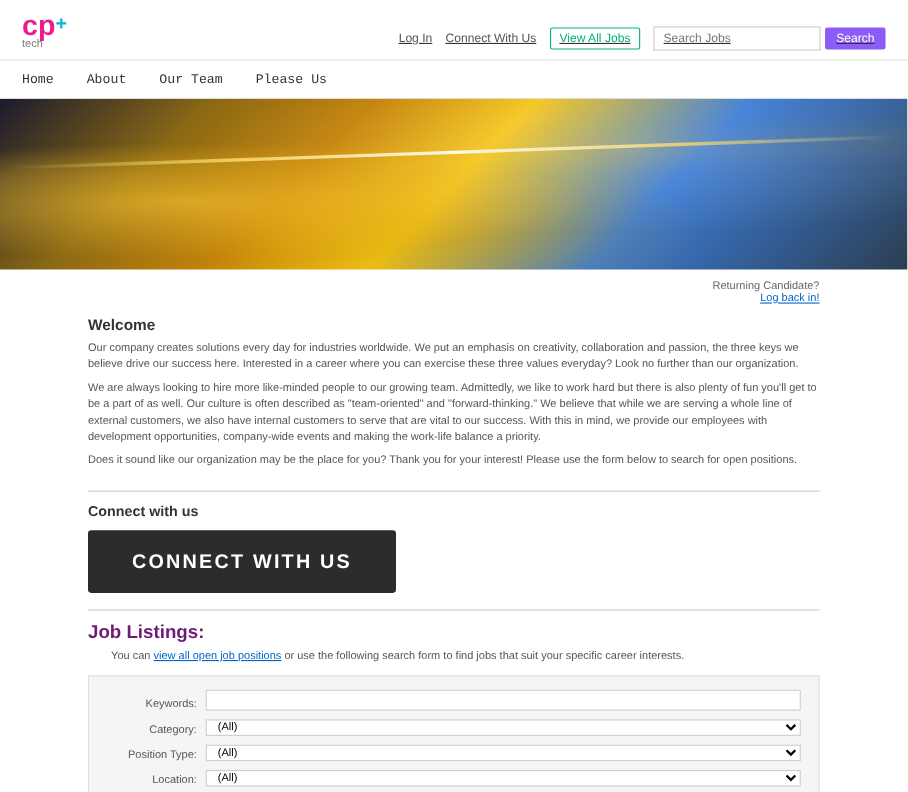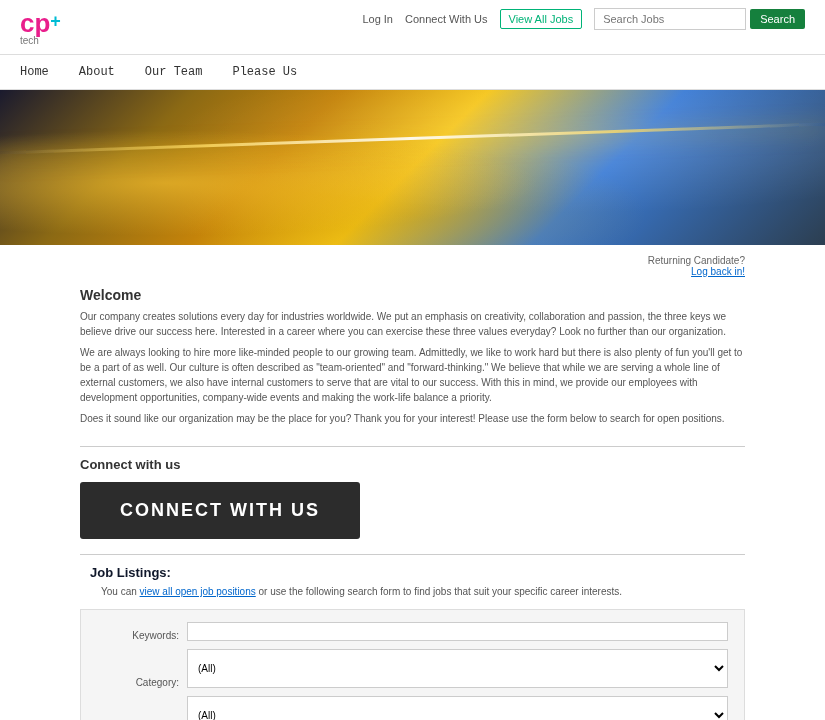--- a/index.html
+++ b/index.html
@@ -1,47 +1,47 @@
 <!DOCTYPE html>
 <html><head>
   <meta charset="utf-8">
   <style>
     * { margin: 0; padding: 0; box-sizing: border-box; }
     body { font-family: Arial, sans-serif; font-size: 12px; color: #333; background: #fff; width: 825px; }
 
     
     .top-bar {
       display: flex;
-      align-items: flex-start;
+      align-items: flex-end;
       justify-content: space-between;
       padding: 8px 20px;
       border-bottom: 1px solid #ddd;
       background: #fff;
     }
     .logo-area { display: flex; align-items: center; }
-    .top-nav { display: flex; align-items: center; gap: 12px; }
+    .top-nav { display: flex; align-items: center; gap: 12px; text-decoration: underline; }
     .top-nav a { font-size: 11px; color: #555; text-decoration: none; }
     .top-nav .view-all-btn {
       border: 1px solid #00b377;
       color: #00b377;
       padding: 3px 8px;
       font-size: 11px;
       border-radius: 2px;
       text-decoration: none;
     }
     .search-area { display: flex; align-items: center; gap: 4px; }
     .search-area input {
       border: 1px solid #ccc;
       padding: 4px 8px;
       font-size: 11px;
       width: 152px;
       outline: none;
     }
     .search-area button {
-      background: #15803d;
+      background: #8b5cf6;
       color: #fff;
       border: none;
       padding: 4px 10px;
       font-size: 11px;
       cursor: pointer;
       border-radius: 2px;
     }
 
     
     .nav-bar {
@@ -130,21 +130,21 @@
       font-weight: bold;
       letter-spacing: 2px;
       padding: 18px 40px;
       border: none;
       cursor: pointer;
       border-radius: 3px;
       min-width: 200px;
     }
 
     .job-listings-section { margin-bottom: 20px; }
-    .job-listings-section h3 { font-size: 13px; font-weight: bold; margin-bottom: 6px; color: #0f172a; margin-left: 10px; }
+    .job-listings-section h3 { font-size: 17px; font-weight: bold; margin-bottom: 6px; color: #701a75; }
     .job-listings-section .subtitle { font-size: 10px; color: #555; margin-bottom: 12px; margin-left: 21px; }
     .job-listings-section .subtitle a { color: #0066cc; text-decoration: underline; }
 
     .search-form {
       background: #f5f5f5;
       border: 1px solid #ddd;
       padding: 12px 16px;
     }
     .form-row {
       display: flex;
@@ -162,21 +162,21 @@
       flex: 1;
       border: 1px solid #ccc;
       padding: 3px 6px;
       font-size: 10px;
       outline: none;
       background: #fff;
     }
     .form-row select {
       flex: 1;
       border: 1px solid #ccc;
-      padding: 12px 6px;
+      padding: 0 6px;
       font-size: 10px;
       outline: none;
       background: #fff;
     }
   </style>
 </head>
 <body>
 
 <div class="top-bar">
   <div class="logo-area">

